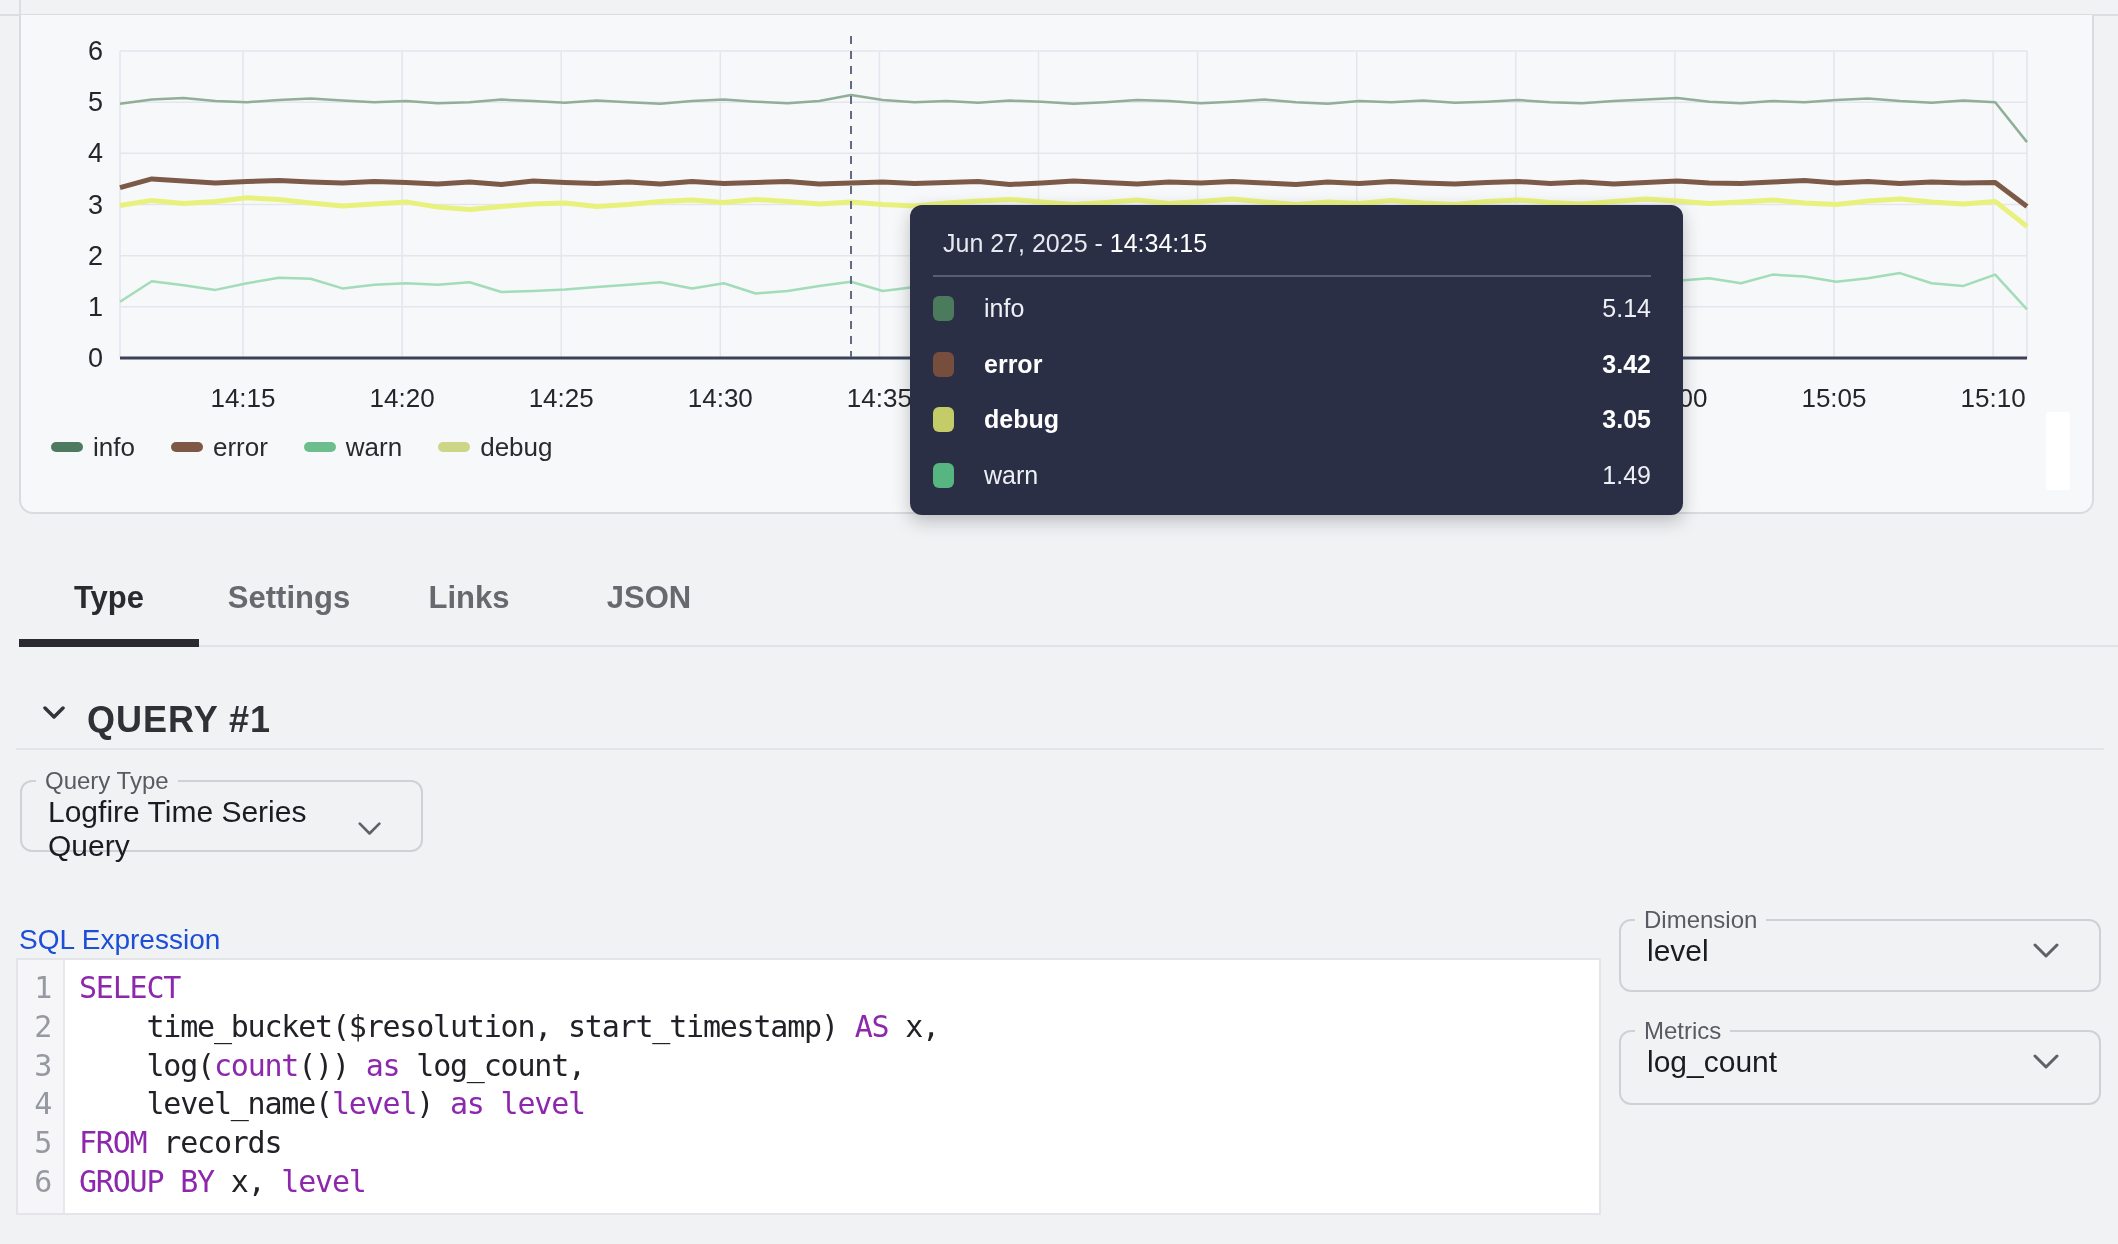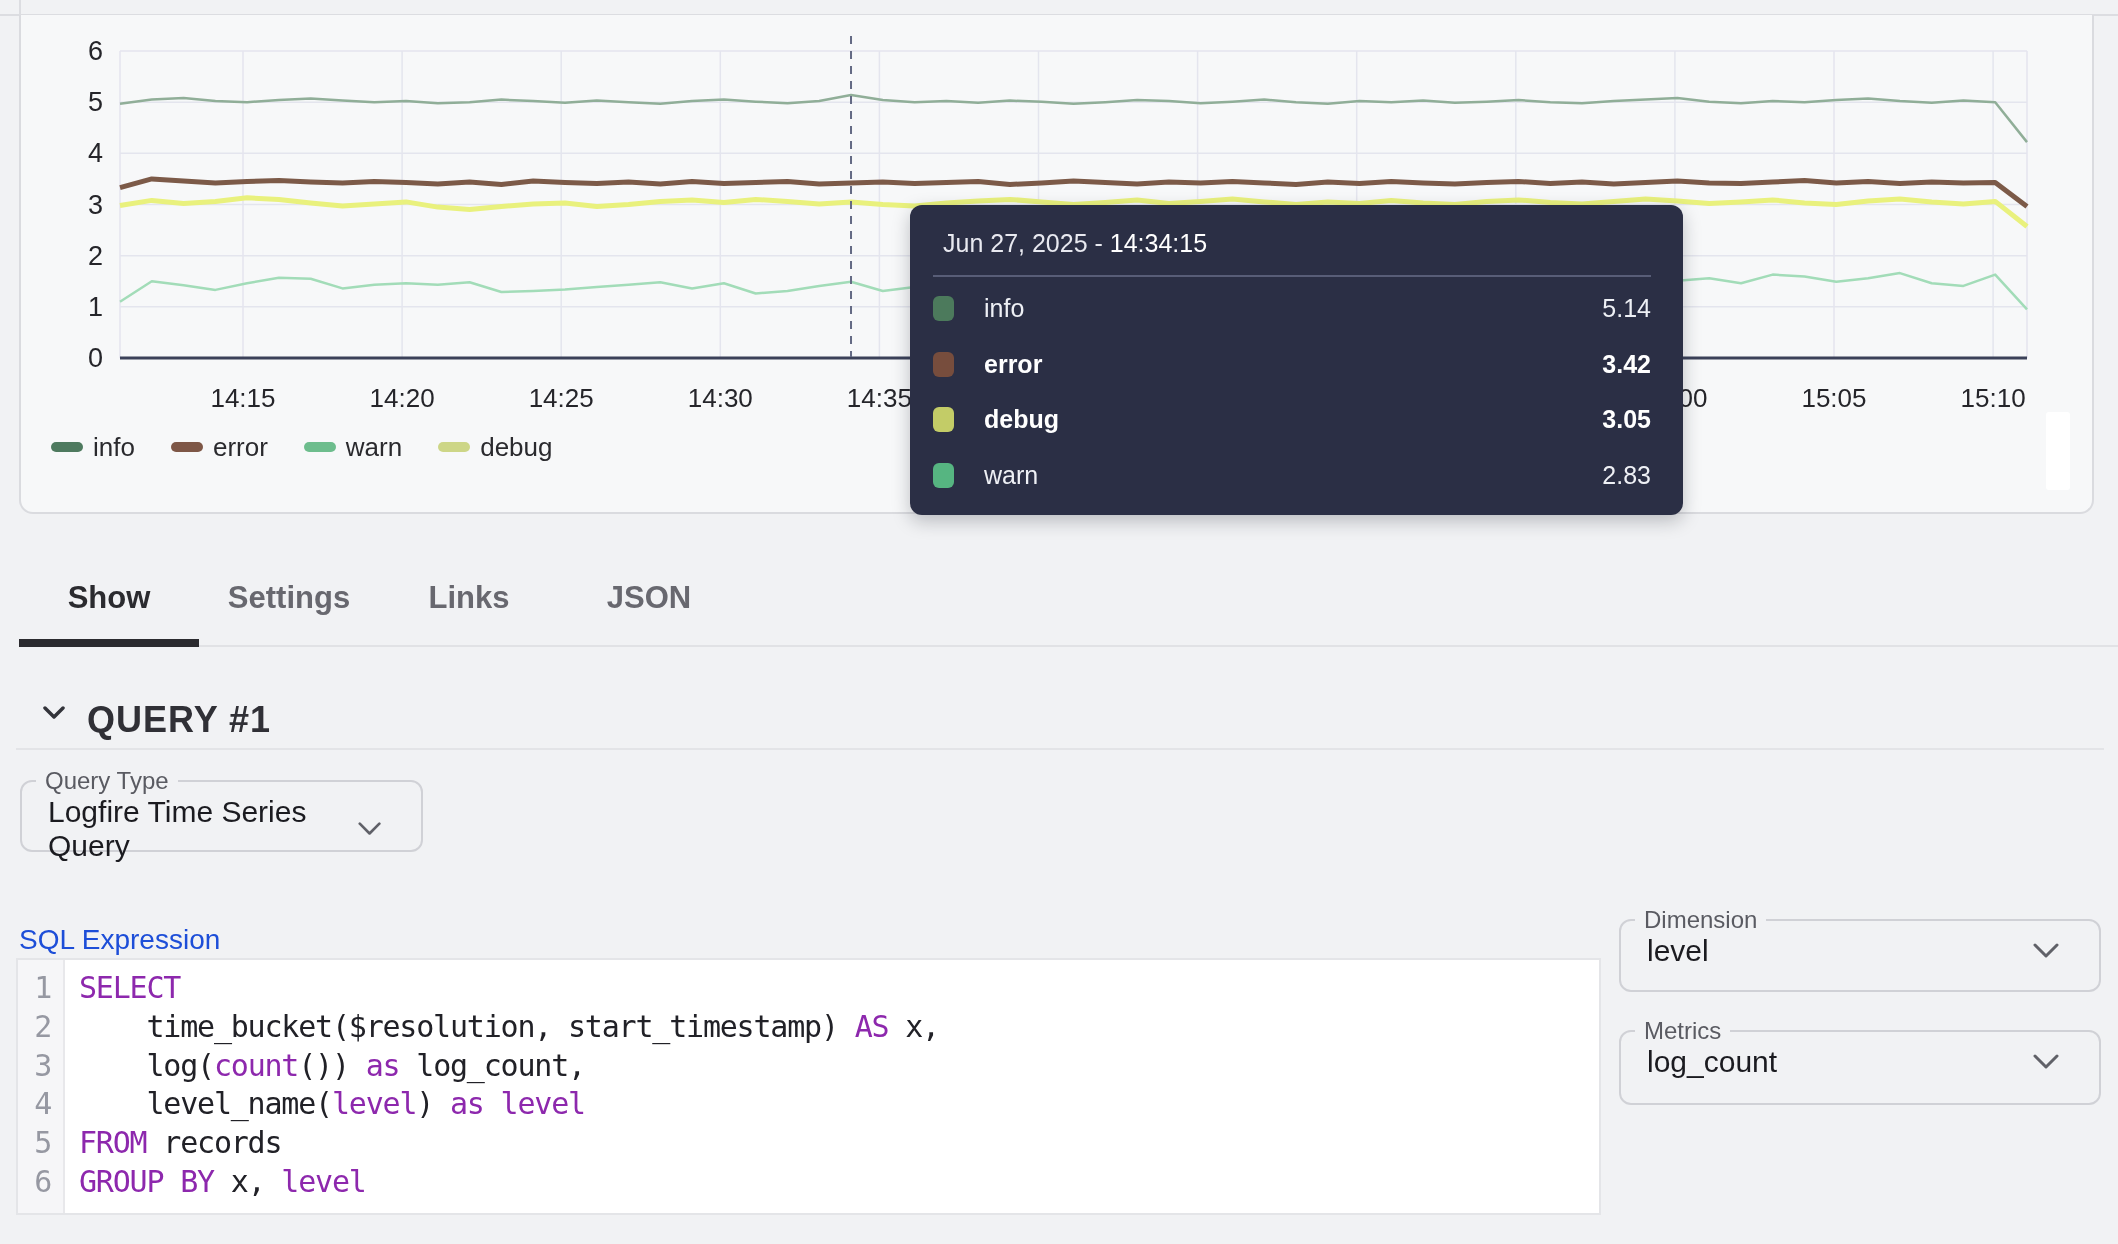--- a/index.html
+++ b/index.html
@@ -168,27 +168,27 @@
           <span class="tt-value">3.42</span>
         </div>
         <div class="tt-row bold">
           <span class="tt-swatch" style="background: rgb(195, 204, 103);"></span>
           <span>debug</span>
           <span class="tt-value">3.05</span>
         </div>
         <div class="tt-row">
           <span class="tt-swatch" style="background: rgb(86, 181, 129);"></span>
           <span>warn</span>
-          <span class="tt-value">2.83</span>
+          <span class="tt-value">1.49</span>
         </div>
       </div>
   </div>
 
   <div class="tabs" id="tabs">
-      <div class="tab active">Show</div>
+      <div class="tab active">Type</div>
       <div class="tab">Settings</div>
       <div class="tab">Links</div>
       <div class="tab">JSON</div>
     </div>
   <div class="tabline"></div>
   <div class="tabline-active"></div>
 
   <svg class="qh-chevron" width="22" height="14" viewBox="0 0 22 14">
     <polyline points="2,2 11,11 20,2" fill="none" stroke="#33343a" stroke-width="3.5" stroke-linecap="round" stroke-linejoin="round"></polyline>
   </svg>

